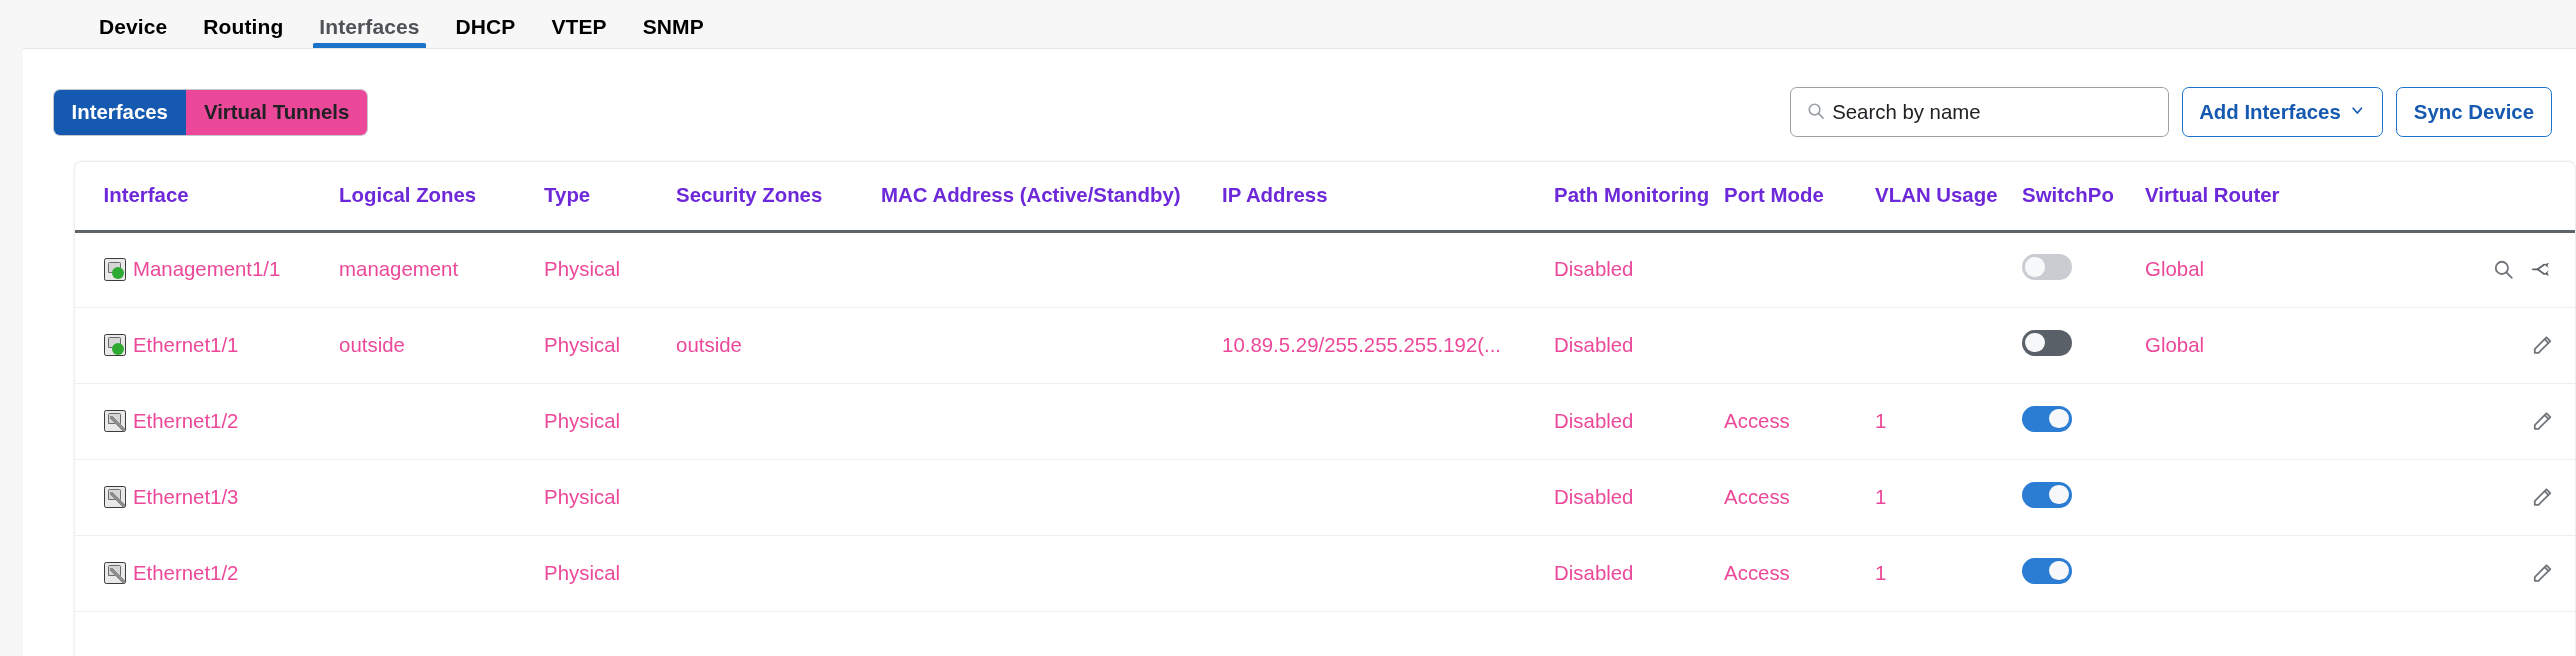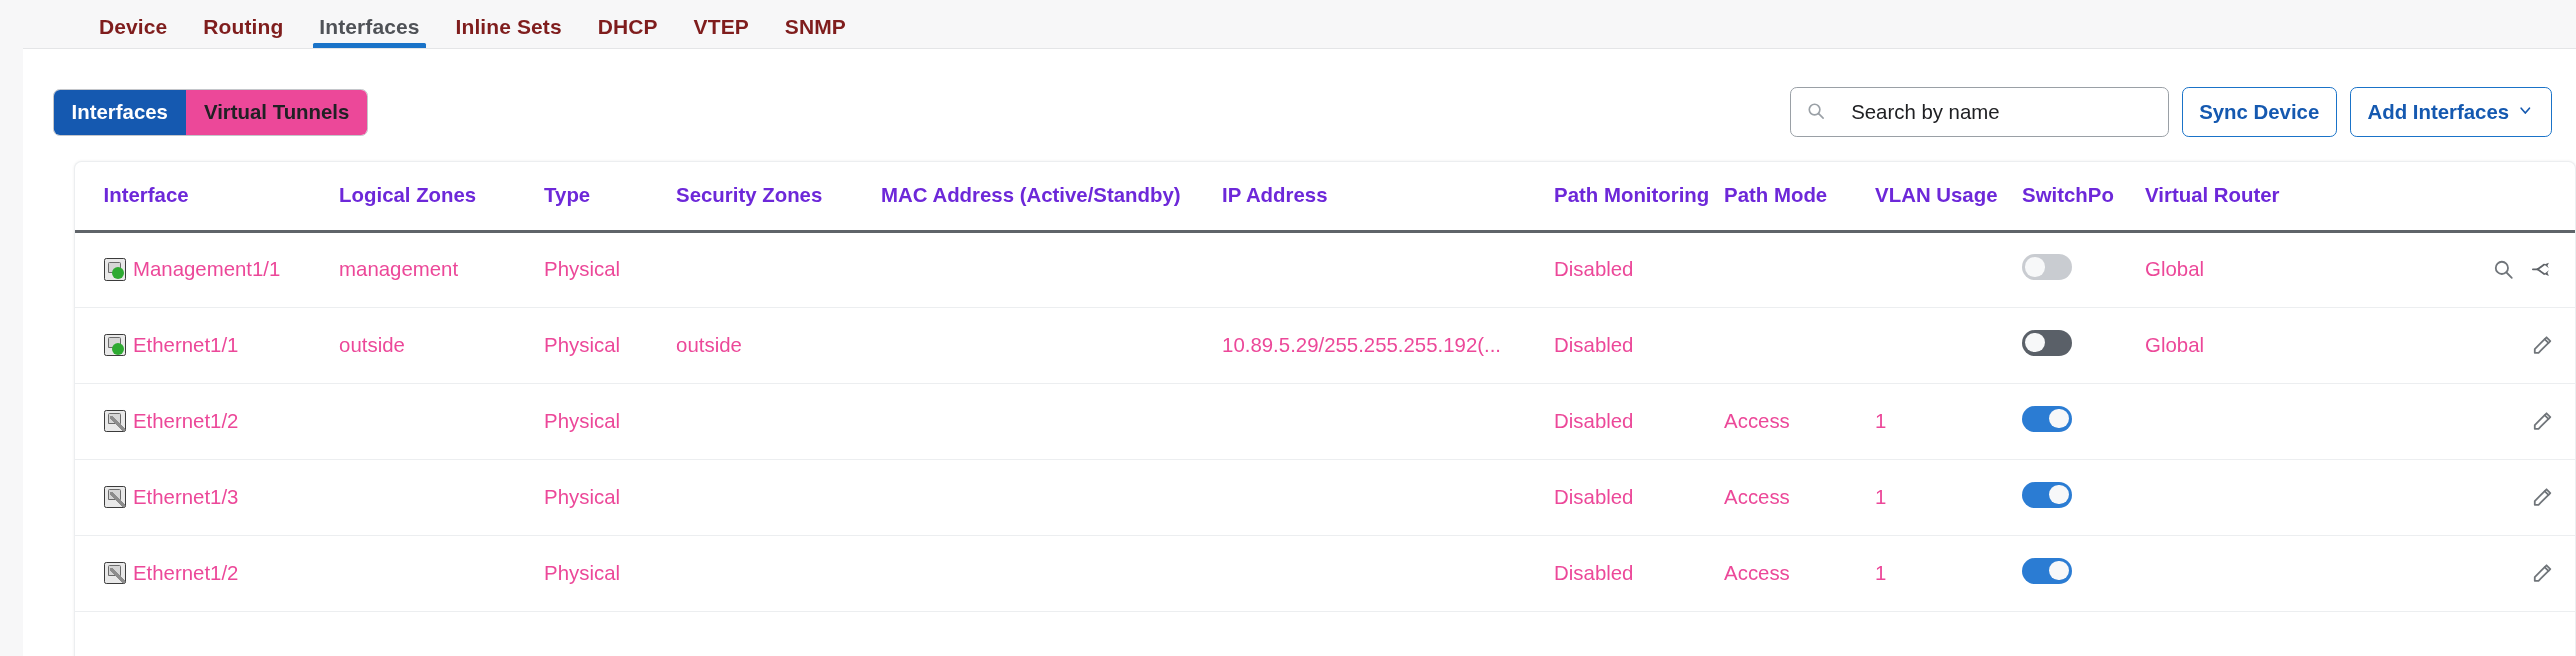--- a/index.html
+++ b/index.html
@@ -24,21 +24,21 @@
     padding-left: 81px;
   }
   .topnav-tab {
     position: relative;
     height: 53px;
     display: flex;
     align-items: center;
     padding: 0 18px;
     font-size: 21px;
     font-weight: bold;
-    color: #7f1d1d;
+    color: #000000;
     letter-spacing: 0.1px;
     white-space: nowrap;
     cursor: pointer;
   }
   .topnav-tab.active { color: #4f5257; }
   .topnav-tab.active::after {
     content: "";
     position: absolute;
     left: 12px; right: 12px;
     bottom: 4.5px;
@@ -92,21 +92,21 @@
   }
   .search-box {
     width: 379px;
     height: 50px;
     border: 1.5px solid #9aa0a6;
     border-radius: 6.8px;
     background: #fff;
     display: flex;
     align-items: center;
     padding: 0 15px;
-    gap: 26px;
+    gap: 7px;
   }
   .search-box input {
     border: none;
     outline: none;
     font-family: "Liberation Sans", sans-serif;
     font-size: 20.4px;
     color: #202124;
     background: transparent;
     width: 100%;
   }
@@ -238,23 +238,20 @@
     <div class="topnav-tab">
       <span>Device</span>
     </div>
     <div class="topnav-tab">
       <span>Routing</span>
     </div>
     <div class="topnav-tab active">
       <span>Interfaces</span>
     </div>
     <div class="topnav-tab">
-      <span>Inline Sets</span>
-    </div>
-    <div class="topnav-tab">
       <span>DHCP</span>
     </div>
     <div class="topnav-tab">
       <span>VTEP</span>
     </div>
     <div class="topnav-tab">
       <span>SNMP</span>
     </div>
   </div>
 
@@ -274,30 +271,30 @@
       <span>
         <svg width="19.6" height="19.6" viewBox="0 0 24 24" fill="none" stroke="#9aa0a6" stroke-width="2">
           <circle cx="10.5" cy="10.5" r="6.5"></circle>
             <line x1="15.5" y1="15.5" x2="21" y2="21" stroke-linecap="round"></line>
         </svg>
       </span>
       <input type="text" placeholder="Search by name" style="">
     </div>
 
     <button class="btn-outline">
-      <span>Sync Device</span>
-    </button>
-
-    <button class="btn-outline">
       <span>Add Interfaces</span>
       <span>
         <svg width="16.6" height="16.6" viewBox="0 0 24 24" fill="none" stroke="#1559b0" stroke-width="2.4" stroke-linecap="round" stroke-linejoin="round">
             <polyline points="6,9 12,16 18,9"></polyline>
           </svg>
       </span>
+    </button>
+
+    <button class="btn-outline">
+      <span>Sync Device</span>
     </button>
   </div>
 
   <div class="table-card">
     <table>
       <colgroup id="tbl-colgroup">
           <col style="width: 260px;">
           <col style="width: 205px;">
           <col style="width: 132px;">
           <col style="width: 205px;">
@@ -312,21 +309,21 @@
         </colgroup>
       <thead>
           <tr id="thead-row">
             <th><span>Interface</span></th>
             <th><span>Logical Zones</span></th>
             <th><span>Type</span></th>
             <th><span>Security Zones</span></th>
             <th><span>MAC Address (Active/Standby)</span></th>
             <th><span>IP Address</span></th>
             <th><span>Path Monitoring</span></th>
-            <th><span>Path Mode</span></th>
+            <th><span>Port Mode</span></th>
             <th><span>VLAN Usage</span></th>
             <th><span>SwitchPo</span></th>
             <th><span>Virtual Router</span></th>
             <th class="col-actions"><span></span></th>
           </tr>
         </thead>
       <tbody id="tbody">
           <tr>
             <td>
               <div class="iface-cell">

